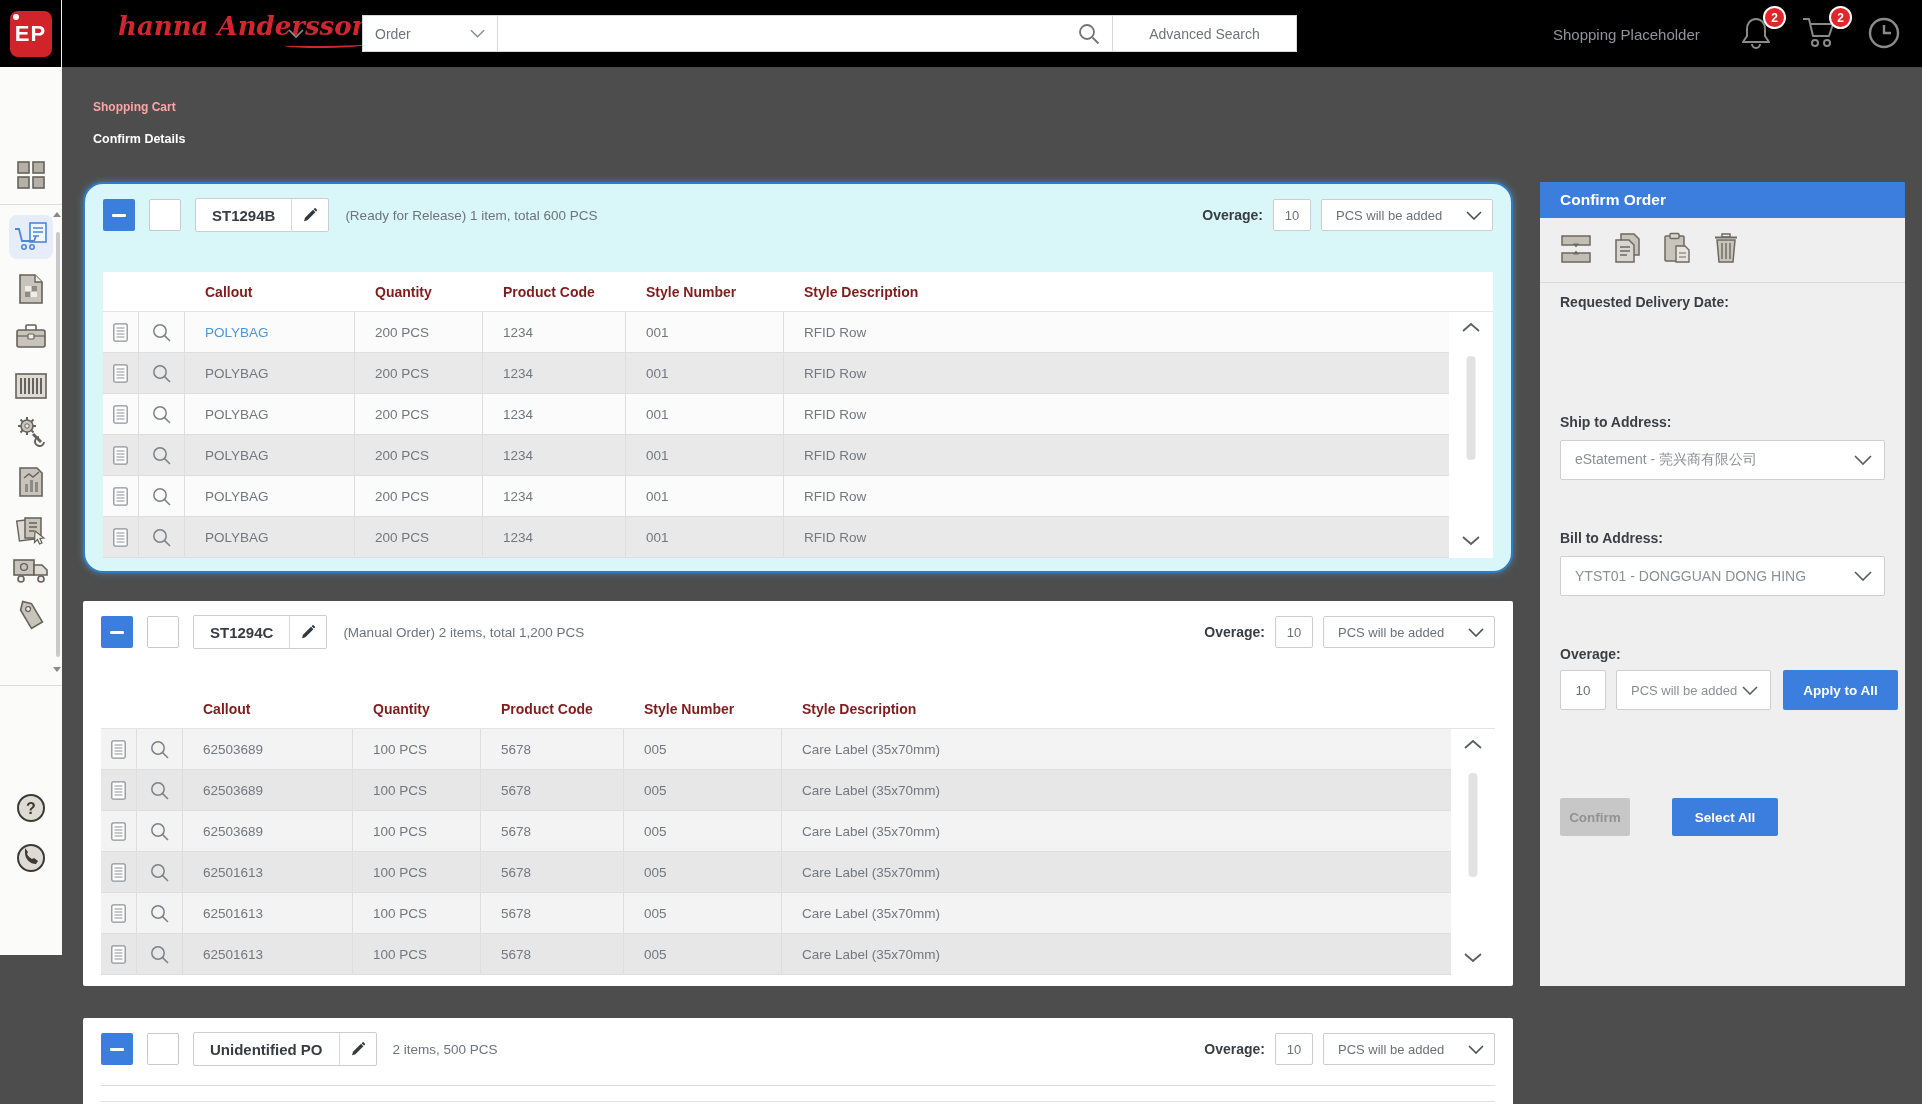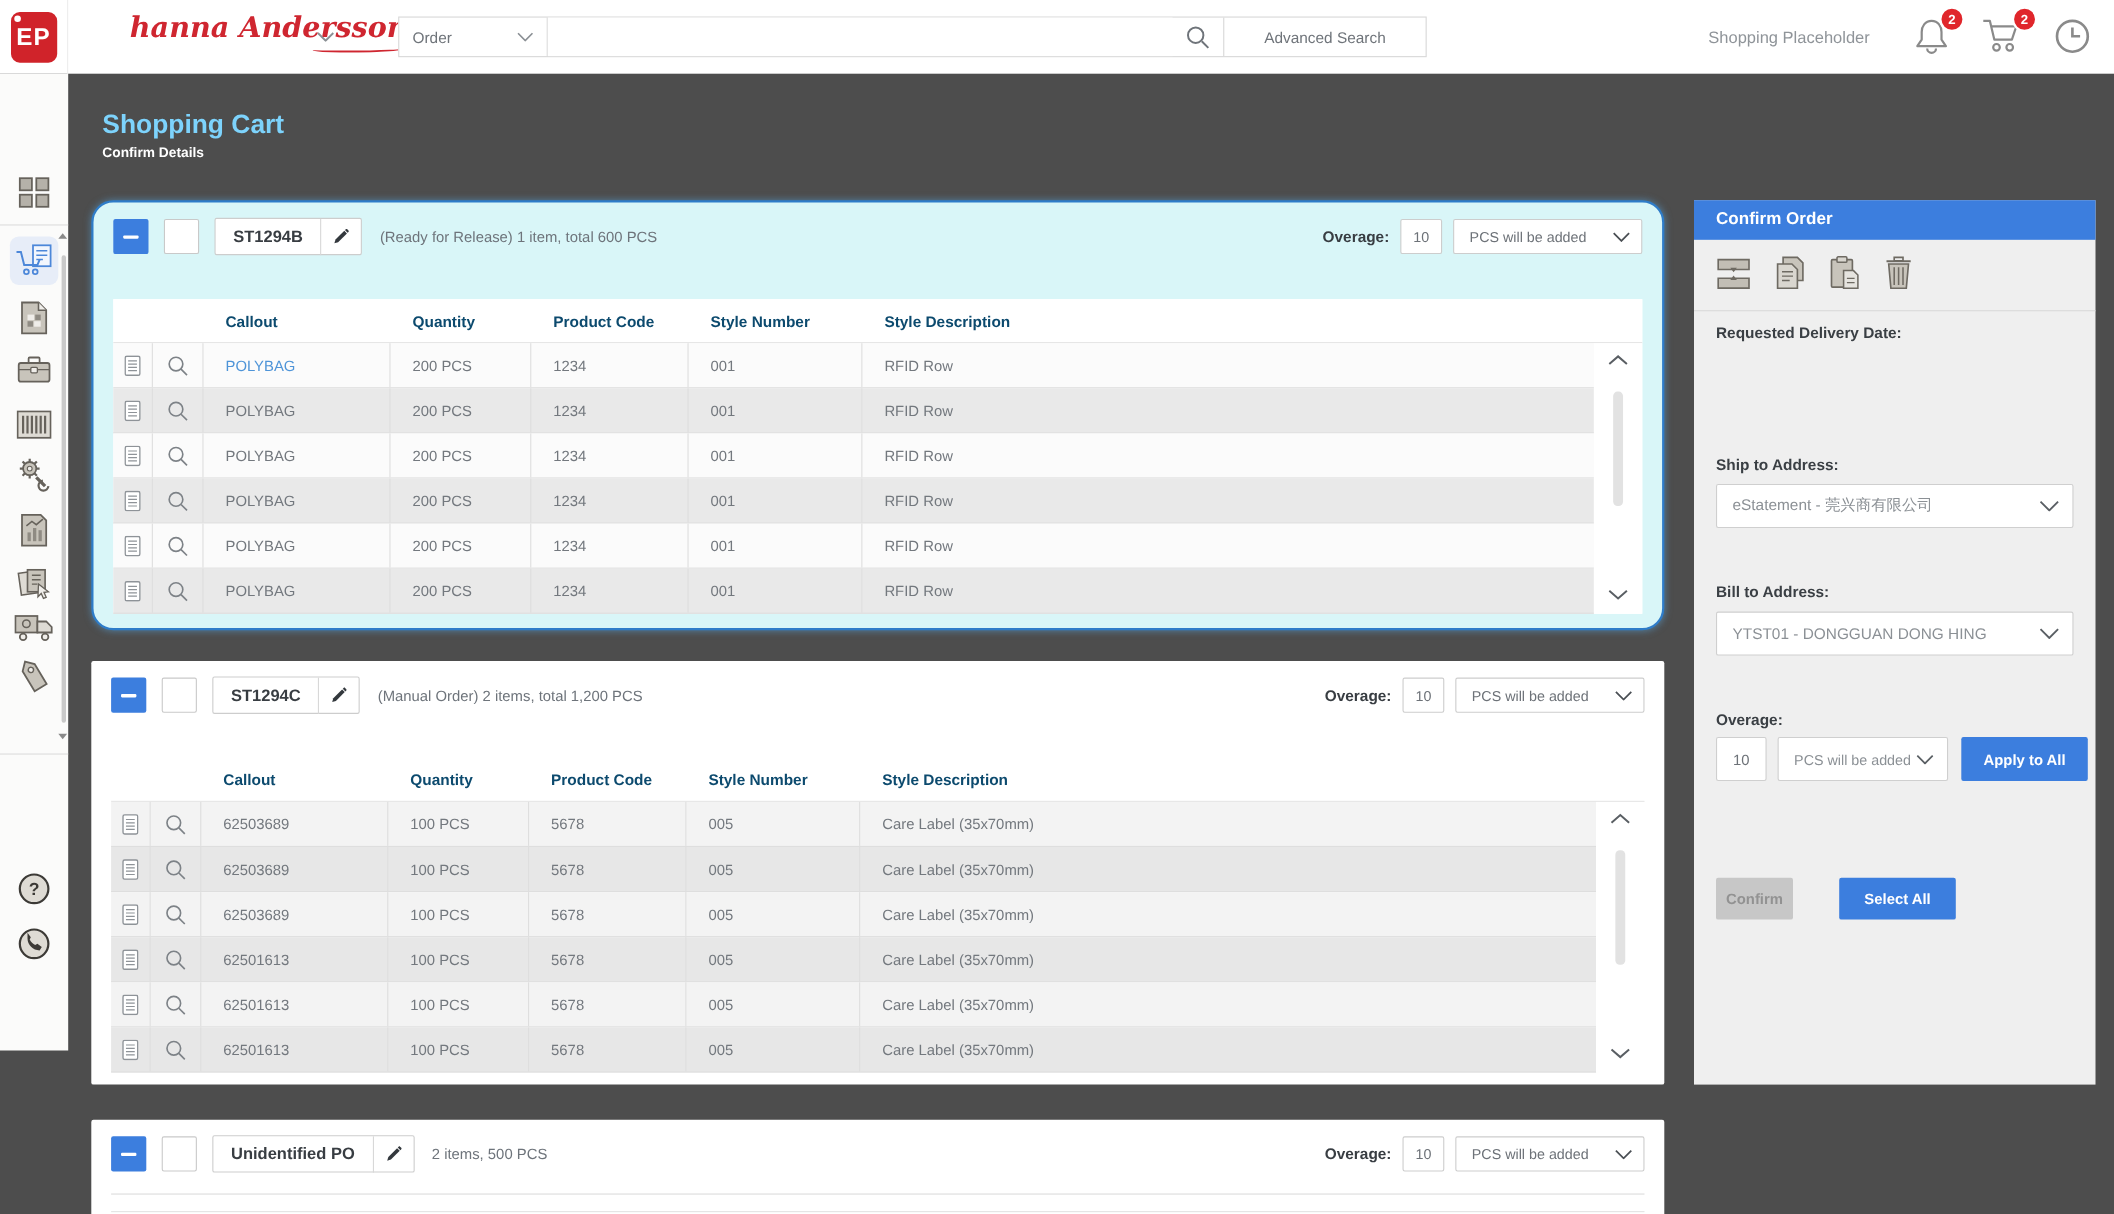--- a/index.html
+++ b/index.html
@@ -1,21 +1,21 @@
 <!DOCTYPE html>
 <html><head>
 <meta charset="utf-8">
 <style>
   *{margin:0;padding:0;box-sizing:border-box}
   html,body{width:1922px;height:1104px;overflow:hidden;background:#4d4d4d;
     font-family:"Liberation Sans",sans-serif;font-size:14px;color:#4a4f54}
   .stage{position:relative;width:1922px;height:1104px;overflow:hidden}
 
   
-  .topbar{position:absolute;top:0;left:0;width:1922px;height:67px;background:#ffffff;z-index:20}
+  .topbar{position:absolute;top:0;left:0;width:1922px;height:67px;background:#000000;z-index:20}
   .logo-cell{position:absolute;left:0;top:0;width:62px;height:67px;border-right:1px solid #ededed;
     display:flex;align-items:center;justify-content:center}
   .logo{position:relative;width:42px;height:46px;background:#d0232a;border-radius:8px;color:#fff;
     font-weight:700;font-size:22px;letter-spacing:1px;display:flex;align-items:center;justify-content:center}
   .logo .dot{position:absolute;top:3px;left:3px;width:6px;height:6px;border-radius:50%;background:#fff}
   .brand{position:absolute;left:118px;top:12px;font-family:"DejaVu Serif",serif;font-style:italic;
     font-weight:700;font-size:26px;color:#cf2630;line-height:1.1}
   .brand::after{content:"";display:block;width:86px;height:5px;margin-left:auto;
     border-bottom:2px solid #cf2630;border-radius:0 0 70% 40%}
   .brand-chev{position:absolute;left:288px;top:29px}
@@ -40,21 +40,21 @@
   .sidebar{position:absolute;left:0;top:67px;width:62px;height:888px;background:#fbfbfa;z-index:10}
   .side-item{position:absolute;left:0;width:62px;display:flex;justify-content:center;align-items:center}
   .side-item.active{left:9px;top:148px;width:44px;height:44px;background:#e7edf8;border-radius:8px}
   .side-div{position:absolute;left:0;width:62px;border-top:1px solid #dcdcdc}
   .side-thumb{position:absolute;left:56px;top:165px;width:4px;height:425px;background:#c9c9c9;border-radius:2px}
   .tri{position:absolute;left:53px;width:0;height:0;border-left:4px solid transparent;border-right:4px solid transparent}
   .tri-up{top:145px;border-bottom:5px solid #8a8a8a}
   .tri-down{top:600px;border-top:5px solid #8a8a8a}
 
   
-  .page-title{position:absolute;left:93px;top:100px;color:#7dd3fc;font-size:24px;font-weight:700;z-index:5}
+  .page-title{position:absolute;left:93px;top:100px;color:#fca5a5;font-size:12px;font-weight:700;z-index:5}
   .page-sub{position:absolute;left:93px;top:132px;color:#fff;font-size:12.5px;font-weight:700;z-index:5}
 
   
   .cards{position:absolute;left:83px;top:182px;width:1430px;z-index:5}
   .card{position:relative;width:1430px;background:#fff;border-radius:2px;padding:14px 18px 0}
   .card.selected{background:#d9f6f8;border:2px solid #2e7cc9;box-shadow:0 0 7px rgba(88,166,222,.55)}
   .card-head{display:flex;align-items:center;height:34px}
   .btn-collapse{width:32px;height:32px;background:#3c7ede;border:none;border-radius:2px;
     display:flex;align-items:center;justify-content:center;cursor:pointer}
   .minus-bar{width:14px;height:3px;background:#fff;border-radius:1px}
@@ -70,21 +70,21 @@
   .ov-input{width:38px;height:32px;border:1px solid #cdcdcd;border-radius:2px;text-align:center;
     font-size:13px;color:#6d7278;background:#fff;font-family:"Liberation Sans",sans-serif}
   .ov-select{width:172px;height:32px;border:1px solid #cdcdcd;border-radius:2px;background:#fff;
     display:flex;align-items:center;padding:0 10px 0 14px}
   .ov-unit{flex:1;font-size:13px;color:#6d7278;white-space:nowrap}
 
   
   .table-wrap{margin-top:40px}
   .t{background:#fff}
   .t-head{display:flex;align-items:center;height:40px;background:#fff;border-bottom:1px solid #e4e4e4}
-  .t-head .c{font-size:14px;font-weight:700;color:#0c4a6e}
+  .t-head .c{font-size:14px;font-weight:700;color:#7f1d1d}
   .t-body{display:flex}
   .t-rows{flex:1}
   .t-row{display:flex;align-items:stretch;height:41px;border-bottom:1px solid #dedede}
   .t-row.odd{background:#fbfbfb}
   .t-row.even{background:#e9e9e9}
   .gray-rows .t-row.odd{background:#f3f3f3}
   .gray-rows .t-row.even{background:#e7e7e7}
   .c{display:flex;align-items:center}
   .c.ci{width:36px;justify-content:center}
   .c.cs{width:46px;justify-content:center}

